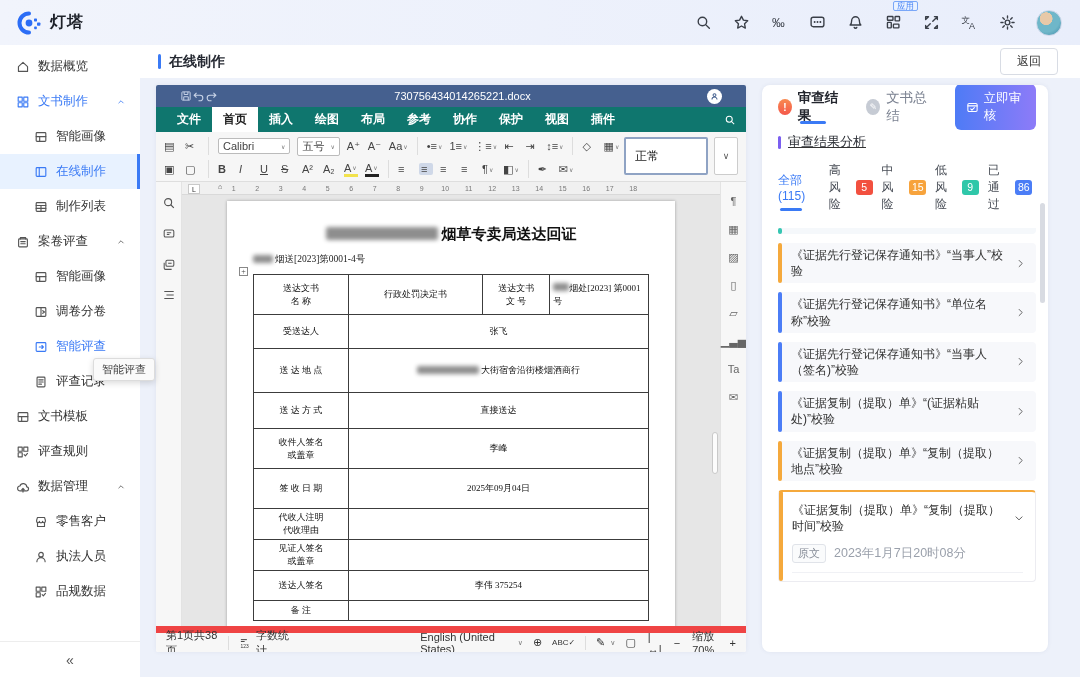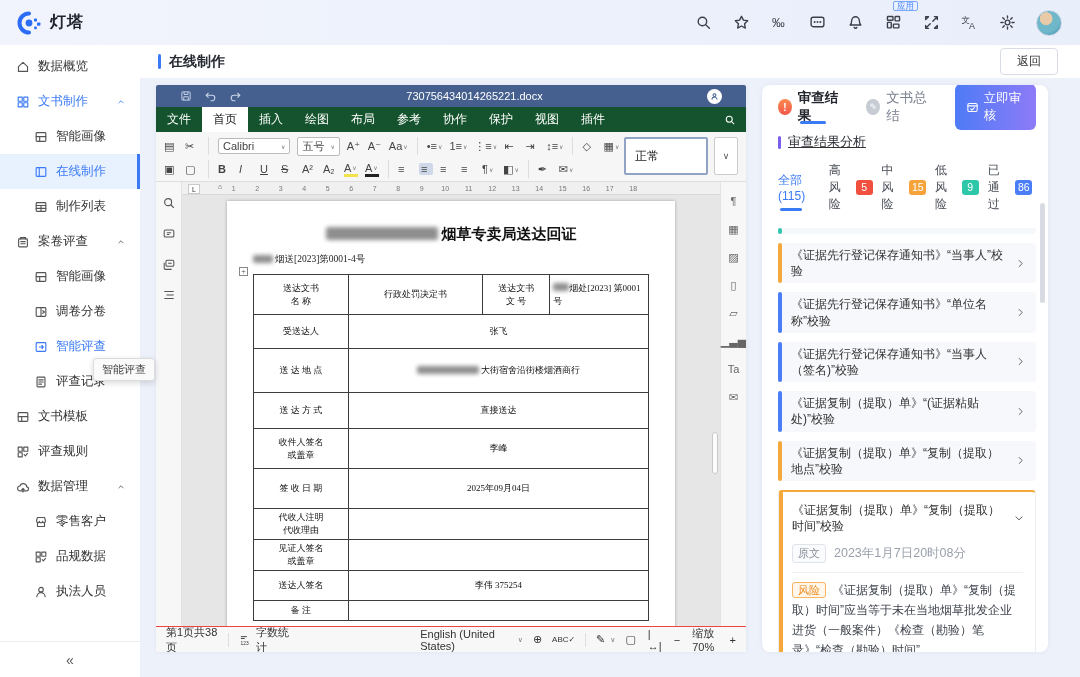--- a/index.html
+++ b/index.html
@@ -33,24 +33,24 @@
   
   .main-titlebar { position:absolute; left:140px; top:45px; width:940px; height:33px; background:#fff; display:flex; align-items:center; padding:0 22px 0 18px; gap:8px; }
   .title-accent { width:3px; height:15px; background:#3a7af5; border-radius:2px; }
   .page-title { font-size:14px; font-weight:bold; color:#262a33; }
   .back-btn { margin-left:auto; background:#fff; border:1px solid #d8dce4; border-radius:4px; padding:4px 16px; font-size:12px; color:#333; cursor:pointer; }
 
   .content { position:absolute; left:140px; top:78px; width:940px; height:599px; }
 
   
   .editor { position:absolute; left:16px; top:7px; width:590px; height:567px; background:#fff; border-radius:2px; display:flex; flex-direction:column; overflow:hidden; box-shadow:0 0 4px rgba(60,80,120,.08); }
-  .ed-top { height:22px; background:#45608f; display:flex; align-items:center; padding:0 24px; gap:12px; color:#c9d4e8; }
+  .ed-top { height:22px; background:#45608f; display:flex; align-items:center; padding:0 24px; gap:0; color:#c9d4e8; }
   .ed-file { flex:1; text-align:center; color:#fff; font-size:11px; }
   .ed-account { width:15px; height:15px; border-radius:50%; background:#fff; color:#45608f; display:flex; align-items:center; justify-content:center; cursor:pointer; }
-  .ed-menu { height:25px; background:#14532d; display:flex; align-items:flex-end; padding-left:0; }
+  .ed-menu { height:25px; background:#0f766e; display:flex; align-items:flex-end; padding-left:10px;font-weight:bold; }
   .ed-tab { padding:0 11px; line-height:25px; font-size:12px; color:#fff; cursor:pointer; }
   .ed-tab.on { background:#fff; color:#222; }
   .ed-menu-search { margin-left:auto; margin-right:10px; align-self:center; color:#fff; cursor:pointer; }
   .ed-toolbar { height:50px; background:#f6f6f6; border-bottom:1px solid #dedede; position:relative; font-size:11px; color:#444; }
   .tb-row { position:absolute; left:8px; display:flex; align-items:center; gap:7px; height:22px; }
   .tb-row.r1 { top:3px; } .tb-row.r2 { top:26px; }
   .tb-btn { min-width:14px; text-align:center; cursor:pointer; display:inline-flex; align-items:center; gap:1px; }
   .tb-btn .dd { font-size:6px; color:#777; }
   .tb-btn.on { background:#cfd8e8; border-radius:2px; padding:0 2px; }
   .tb-btn.b { font-weight:bold; } .tb-btn.i { font-style:italic; } .tb-btn.u { text-decoration:underline; } .tb-btn.st { text-decoration:line-through; }
@@ -72,21 +72,21 @@
   .corner-box { position:absolute; left:6px; top:2px; width:12px; height:10px; background:#fff; border:1px solid #c9c9c9; font-size:7px; color:#333; text-align:center; line-height:9px; }
   .page { width:448px; margin:6px auto 8px; background:#fff; box-shadow:0 0 3px rgba(0,0,0,.3); padding:14px 26px 10px; font-family:"Liberation Serif","DejaVu Serif",serif; color:#111; position:relative; }
   .doc-title { text-align:center; font-size:15px; font-weight:bold; margin-top:10px; }
   .doc-num { font-size:9.5px; margin:9px 0 8px; color:#222; }
   .redact { display:inline-block; background:#8e8e8e; filter:blur(2px); border-radius:2px; height:0.85em; vertical-align:-0.06em; }
   .tbl-handle { position:absolute; left:12px; top:66px; width:9px; height:9px; border:1px solid #888; background:#fff; font-size:8px; line-height:7px; text-align:center; color:#444; }
   .doc-table { width:100%; border-collapse:collapse; table-layout:fixed; font-size:9px; }
   .doc-table td { border:1px solid #3c3c3c; text-align:center; vertical-align:middle; padding:2px 3px; white-space:pre-line; }
   .canvas-scroll { position:absolute; right:2px; top:250px; width:6px; height:42px; background:#fcfcfc; border:1px solid #c9c9c9; border-radius:3px; cursor:pointer; }
 
-  .ed-status { height:26px; background:#f7f7f7; border-top:1px solid #ef4444; display:flex; align-items:center; font-size:11px; color:#333; padding:0 10px; gap:10px; }
+  .ed-status { height:26px; background:#f7f7f7; border-top:7px solid #ef4444; display:flex; align-items:center; font-size:11px; color:#333; padding:0 10px; gap:10px; }
   .st-sep { width:1px; height:14px; background:#ddd; }
   .st-item { display:flex; align-items:center; gap:5px; cursor:pointer; }
   .st-right { margin-left:auto; display:flex; align-items:center; gap:12px; }
   .st-dd { font-size:7px; color:#777; }
 
   
   .rpanel { position:absolute; left:622px; top:7px; width:286px; height:567px; background:#fff; border-radius:8px; overflow:hidden; box-shadow:0 0 4px rgba(60,80,120,.08); }
   .rp-tabs { height:44px; display:flex; align-items:center; padding:0 12px 0 16px; gap:22px; }
   .rp-tab { display:flex; align-items:center; gap:6px; font-size:13.5px; color:#7b8291; cursor:pointer; position:relative; height:100%; }
   .rp-tab.on { color:#23262e; font-weight:bold; }
@@ -338,36 +338,36 @@
           <svg width="14" height="14" viewBox="0 0 16 16" fill="none" stroke="currentColor" stroke-width="1.3" stroke-linecap="round" stroke-linejoin="round">
             <path d="M3 6 4 2.8h8L13 6v1.2a1.6 1.6 0 0 1-3.2 0 1.7 1.7 0 0 1-3.6 0A1.6 1.6 0 0 1 3 7.2z"></path>
             <path d="M4 8.8v4.4h8V8.8"></path>
           </svg>
         </span>
         <span class="sb-label">零售客户</span>
       </div>
       <div class="sb-item sub">
         <span class="icon">
           <svg width="14" height="14" viewBox="0 0 16 16" fill="none" stroke="currentColor" stroke-width="1.3" stroke-linecap="round" stroke-linejoin="round">
+            <circle cx="8" cy="5.3" r="2.6"></circle>
+            <path d="M3.3 13.4a4.7 4.7 0 0 1 9.4 0"></path>
+          </svg>
+        </span>
+        <span class="sb-label">执法人员</span>
+      </div>
+      <div class="sb-item sub">
+        <span class="icon">
+          <svg width="14" height="14" viewBox="0 0 16 16" fill="none" stroke="currentColor" stroke-width="1.3" stroke-linecap="round" stroke-linejoin="round">
             <rect x="2.5" y="2.5" width="4.6" height="4.6"></rect>
             <rect x="8.9" y="2.5" width="4.6" height="4.6"></rect>
             <rect x="2.5" y="8.9" width="4.6" height="4.6"></rect>
             <path d="m9.3 11 1.4 1.4 2.4-2.8"></path>
           </svg>
         </span>
         <span class="sb-label">品规数据</span>
-      </div>
-      <div class="sb-item sub">
-        <span class="icon">
-          <svg width="14" height="14" viewBox="0 0 16 16" fill="none" stroke="currentColor" stroke-width="1.3" stroke-linecap="round" stroke-linejoin="round">
-            <circle cx="8" cy="5.3" r="2.6"></circle>
-            <path d="M3.3 13.4a4.7 4.7 0 0 1 9.4 0"></path>
-          </svg>
-        </span>
-        <span class="sb-label">执法人员</span>
       </div>
     </nav>
   <div class="sb-collapse">«</div>
 </aside>
 <div class="sb-tooltip">智能评查</div>
 
 <div class="main-titlebar">
   <span class="title-accent"></span>
   <span class="page-title">在线制作</span>
   <button class="back-btn">返回</button>
@@ -796,18 +796,17 @@
               <svg width="12" height="12" viewBox="0 0 16 16" fill="none" stroke="currentColor" stroke-width="1.3" stroke-linecap="round" stroke-linejoin="round">
                 <path d="m4 6.5 4 4 4-4"></path>
               </svg>
             </span>
           </div>
           <div class="rv-orig">
             <span class="rv-badge">原文</span>
             <span class="rv-orig-text">2023年1月7日20时08分</span>
           </div>
           <div class="rv-divider"></div>
-          <div class="rv-risk-text"><span class="rv-badge risk">风险</span>《证据复制（提取）单》“复制（提取）时间”应当等于未在当地烟草批发企业进货（一般案件）《检查（勘验）笔录》“检查（勘验）时间”</div>
         </div>
       </div>
     <div class="rp-scroll"></div>
   </div>
 </div>
 
 </body></html>

